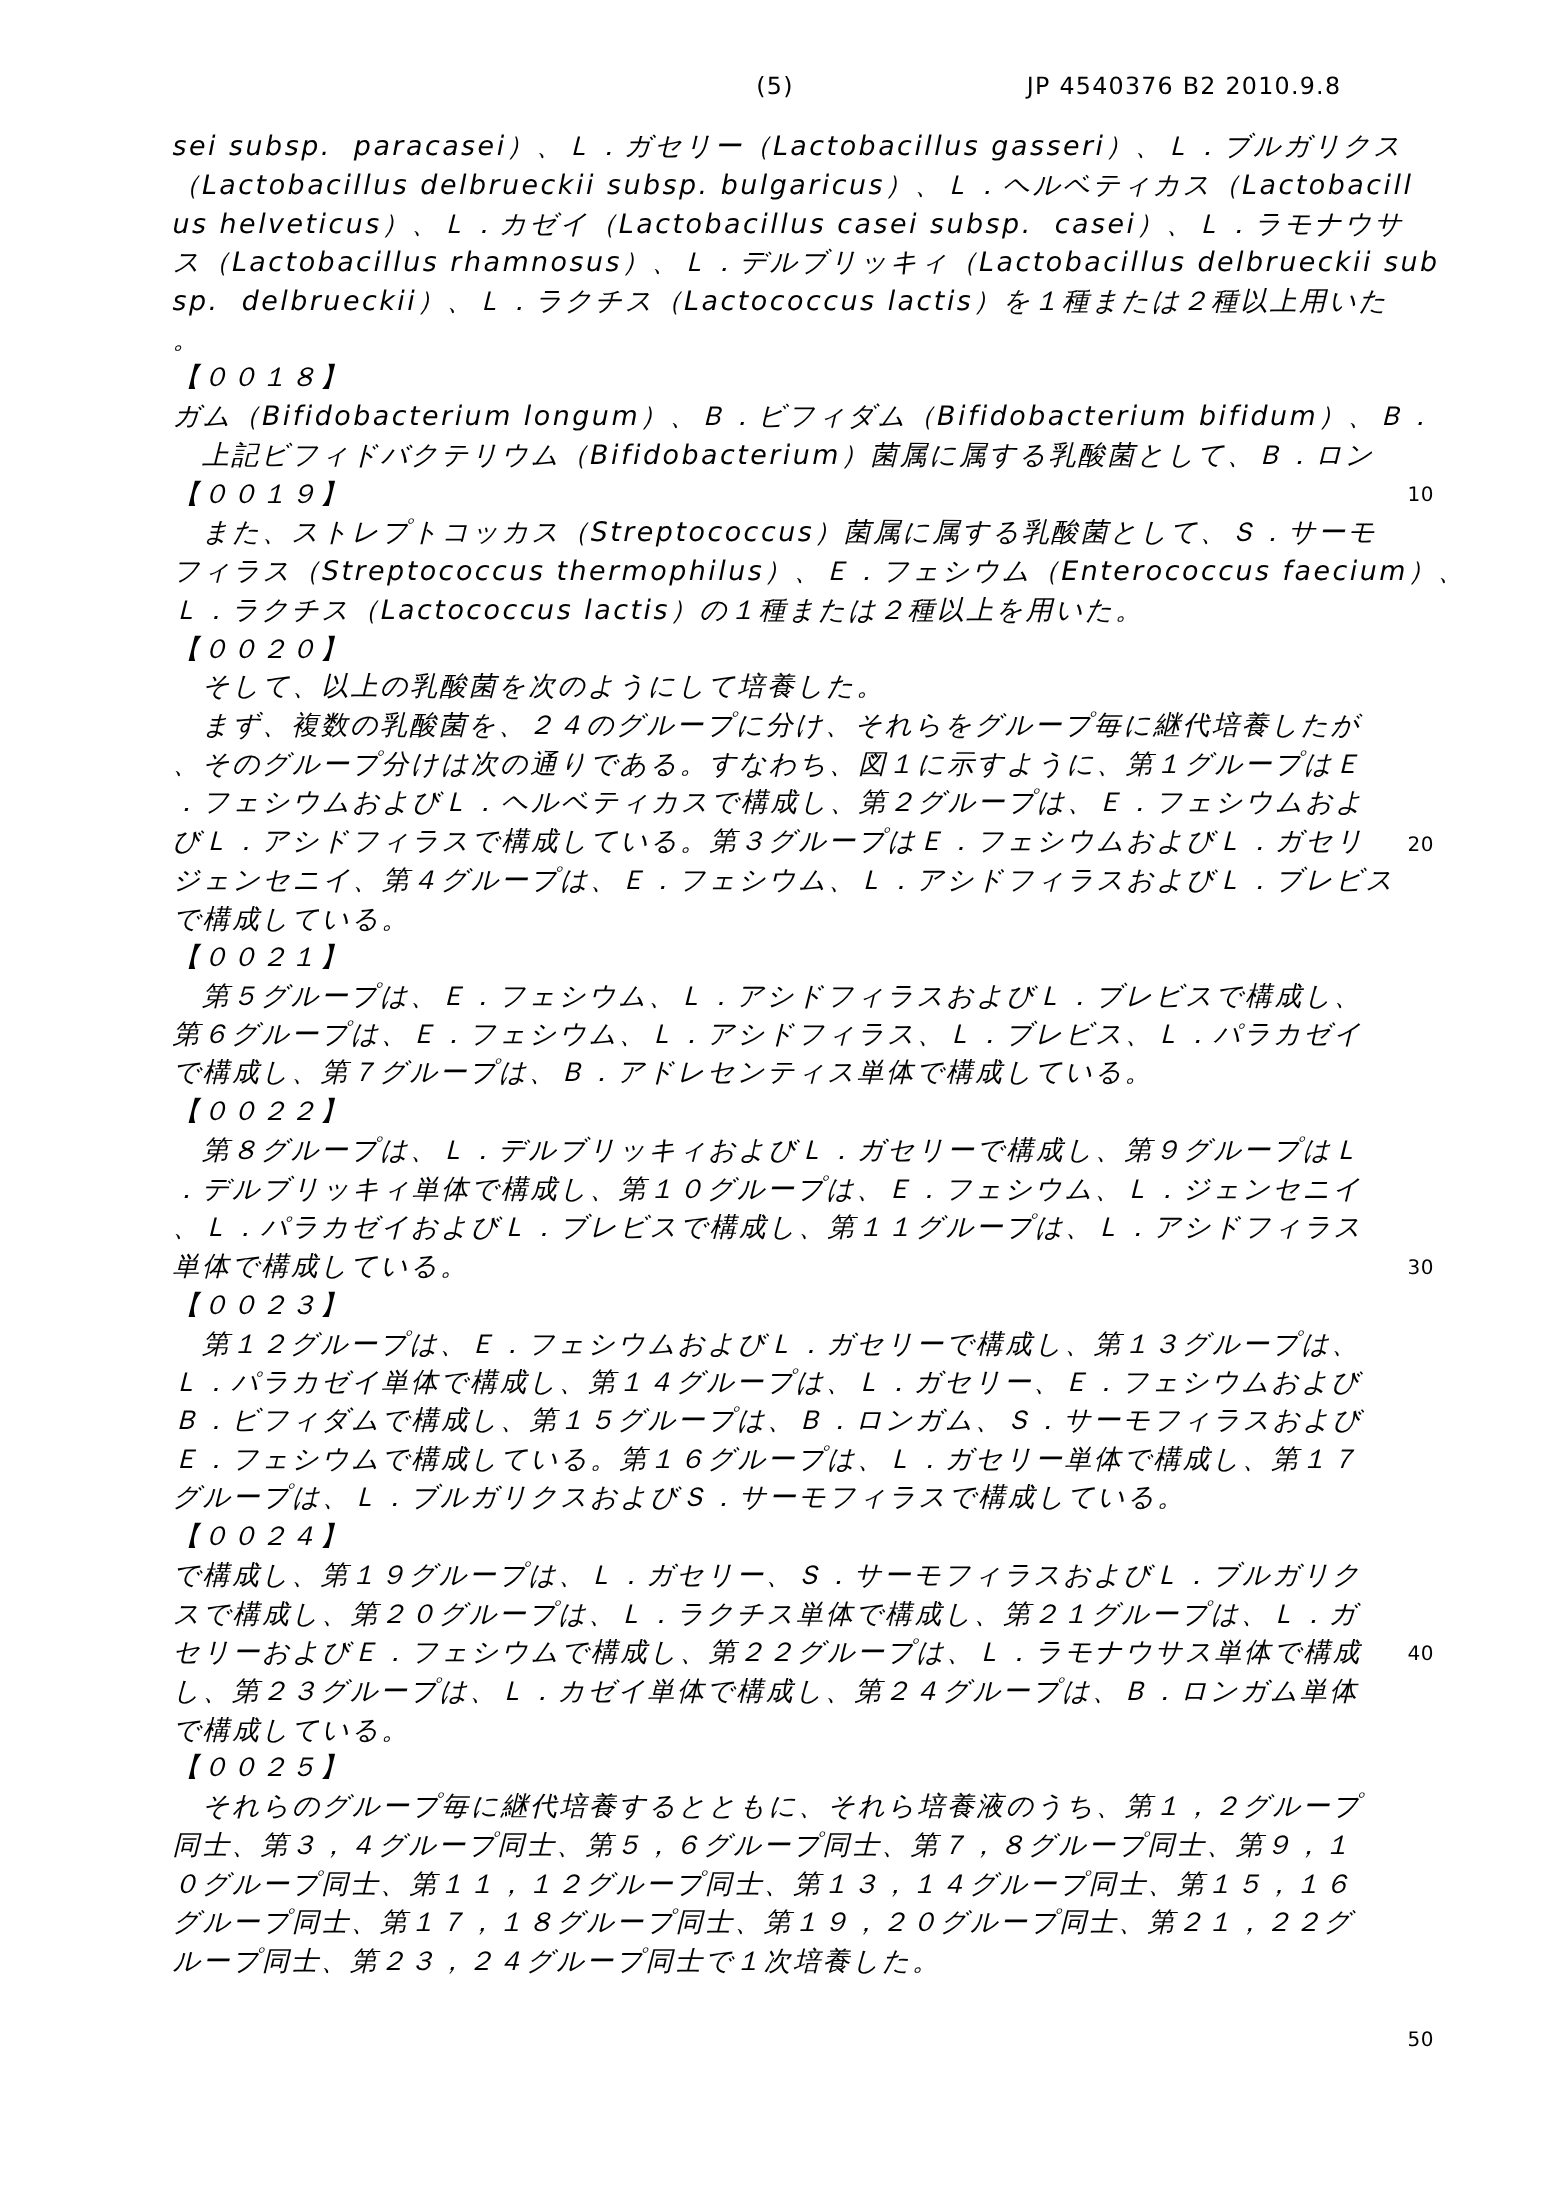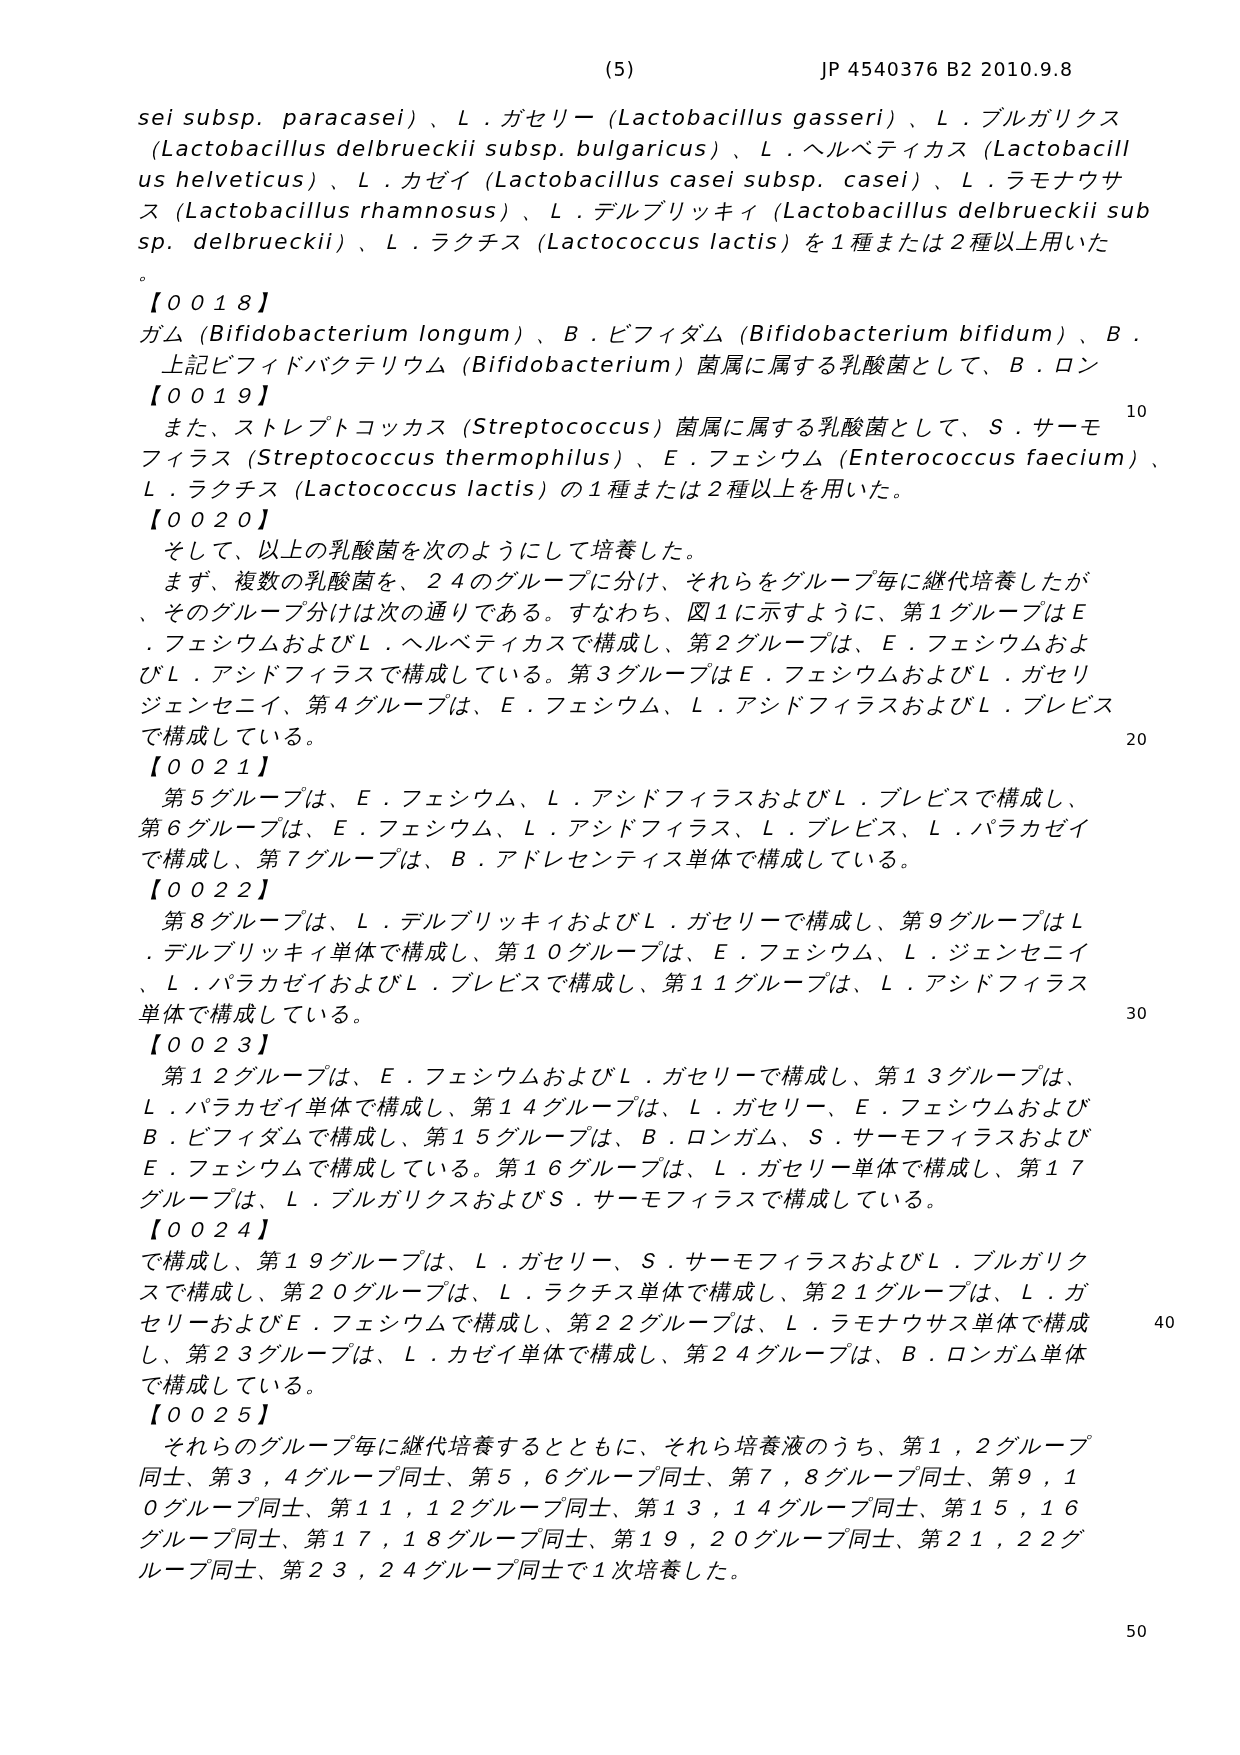--- a/index.html
+++ b/index.html
@@ -127,20 +127,20 @@
       <div class="text-line">で構成している。</div>
       <div class="text-line">【００２５】</div>
       <div class="text-line">　それらのグループ毎に継代培養するとともに、それら培養液のうち、第１，２グループ</div>
       <div class="text-line">同士、第３，４グループ同士、第５，６グループ同士、第７，８グループ同士、第９，１</div>
       <div class="text-line">０グループ同士、第１１，１２グループ同士、第１３，１４グループ同士、第１５，１６</div>
       <div class="text-line">グループ同士、第１７，１８グループ同士、第１９，２０グループ同士、第２１，２２グ</div>
       <div class="text-line">ループ同士、第２３，２４グループ同士で１次培養した。</div>
     </div>
 
   <div class="margin-numbers">
-      <div class="margin-line-number" style="top: 381.1px; margin-top: 16px;">10</div>
-      <div class="margin-line-number" style="top: 725px;">20</div>
+      <div class="margin-line-number" style="top: 381.1px;">10</div>
+      <div class="margin-line-number" style="top: 661px;">20</div>
       <div class="margin-line-number" style="top: 999.1px;">30</div>
-      <div class="margin-line-number" style="top: 1308.1px; margin-left: 28px;">40</div>
+      <div class="margin-line-number" style="top: 1308.1px;">40</div>
       <div class="margin-line-number" style="top: 1617.1px;">50</div>
     </div>
 
 </div>
 
 </body></html>

